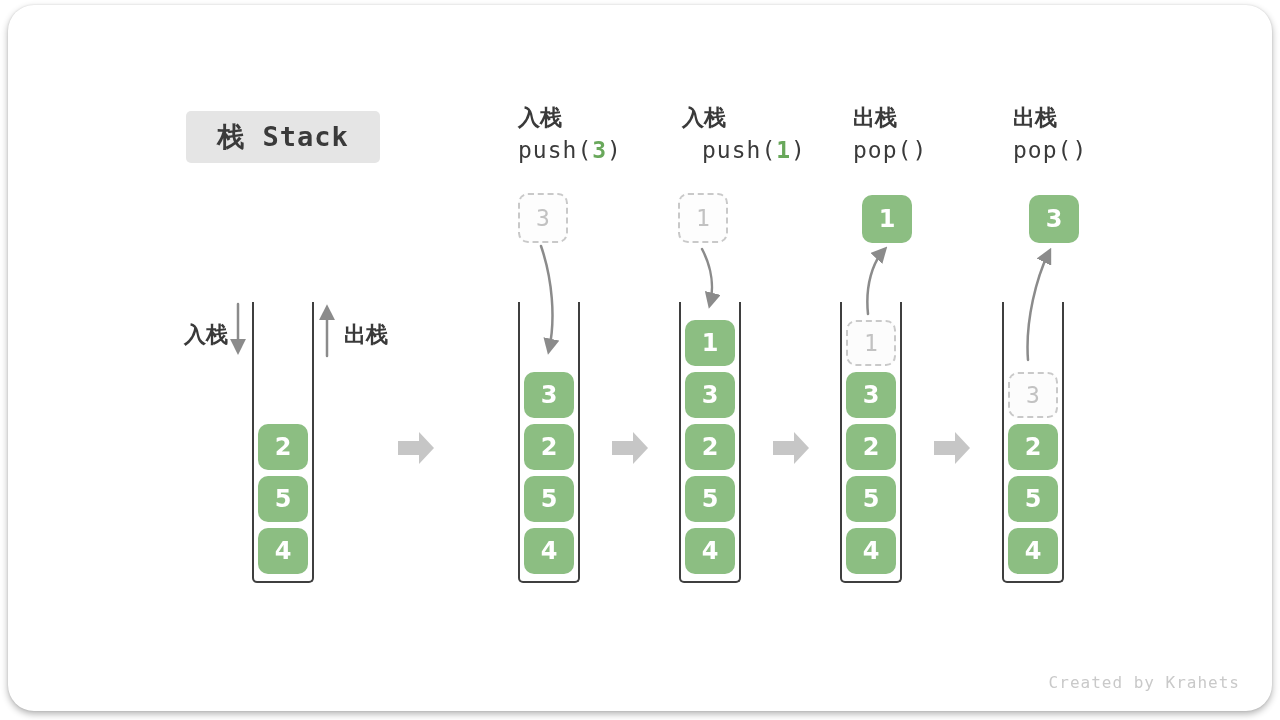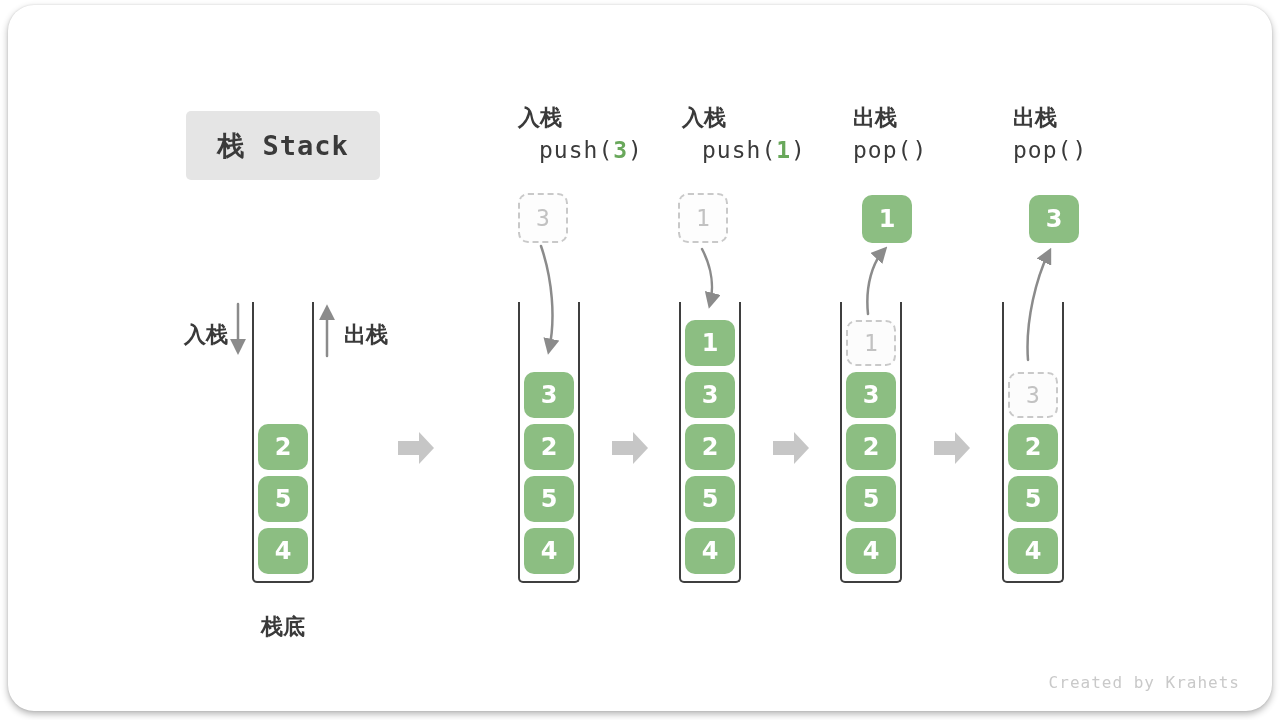--- a/index.html
+++ b/index.html
@@ -5,21 +5,21 @@
   * { margin:0; padding:0; box-sizing:border-box; }
   html,body { width:1280px; height:720px; background:#fff; overflow:hidden;
               font-family:"Liberation Sans", sans-serif; }
   #page { position:relative; width:1280px; height:720px; }
   #card { position:absolute; left:8px; top:5px; width:1264px; height:706px;
           background:#fff; border-radius:26px;
           box-shadow:0 3px 7px rgba(0,0,0,.30), 0 0 2px rgba(0,0,0,.12); }
   #diagram { position:absolute; inset:0; }
   #gen { position:absolute; inset:0; }
 
-  #title-box { position:absolute; left:186px; top:111px; width:194px; height:69px;
+  #title-box { position:absolute; left:186px; top:111px; width:194px; height:52px;
                background:var(--titlebg); border-radius:5px; color:var(--ink);
                font-family:"DejaVu Sans Mono", monospace; font-weight:700; font-size:27px;
                display:flex; align-items:center; justify-content:center; letter-spacing:1px; }
 
   .zh { position:absolute; color:var(--ink); font-weight:700; font-size:22px; }
   #label-top    { left:183px; top:243px; width:200px; text-align:center; }
   #label-bottom { left:183px; top:612px; width:200px; text-align:center; }
   #side-push-label { left:120px; top:320px; width:108px; text-align:right; }
   #side-pop-label  { left:344px; top:320px; }
 
@@ -53,36 +53,35 @@
 </style>
 </head>
 <body>
 
 <div id="page">
   <div id="card"></div>
   <div id="diagram">
     <div id="title-box">
       <span>栈 Stack</span>
     </div>
-    <div class="zh" id="label-bottom">栈底</div>
     <div class="zh" id="side-push-label">入栈</div>
     <div class="zh" id="side-pop-label">出栈</div>
     <div id="footer">Created by Krahets</div>
     <div id="gen">
         <div class="container" style="left: 252px; top: 302px; height: 281px;"></div>
         <div class="cell" style="left: 258px; top: 424px;">2</div>
         <div class="cell" style="left: 258px; top: 476px;">5</div>
         <div class="cell" style="left: 258px; top: 528px;">4</div>
         <div class="container" style="left: 518px; top: 302px; height: 281px;"></div>
         <div class="cell" style="left: 524px; top: 372px;">3</div>
         <div class="cell" style="left: 524px; top: 424px;">2</div>
         <div class="cell" style="left: 524px; top: 476px;">5</div>
         <div class="cell" style="left: 524px; top: 528px;">4</div>
         <div class="op-zh" style="left: 518px; top: 103px;">入栈</div>
-        <div class="op-code" style="left: 539px; top: 137px;"><span>push(</span><span class="arg">3</span><span>)</span></div>
+        <div class="op-code" style="left: 518px; top: 137px;"><span>push(</span><span class="arg">3</span><span>)</span></div>
         <div class="float dashedbox" style="left: 518px; top: 193px;">3</div>
         <div class="container" style="left: 679px; top: 302px; height: 281px;"></div>
         <div class="cell" style="left: 685px; top: 320px;">1</div>
         <div class="cell" style="left: 685px; top: 372px;">3</div>
         <div class="cell" style="left: 685px; top: 424px;">2</div>
         <div class="cell" style="left: 685px; top: 476px;">5</div>
         <div class="cell" style="left: 685px; top: 528px;">4</div>
         <div class="op-zh" style="left: 682px; top: 103px;">入栈</div>
         <div class="op-code" style="left: 702px; top: 137px;"><span>push(</span><span class="arg">1</span><span>)</span></div>
         <div class="float dashedbox" style="left: 678px; top: 193px;">1</div>

